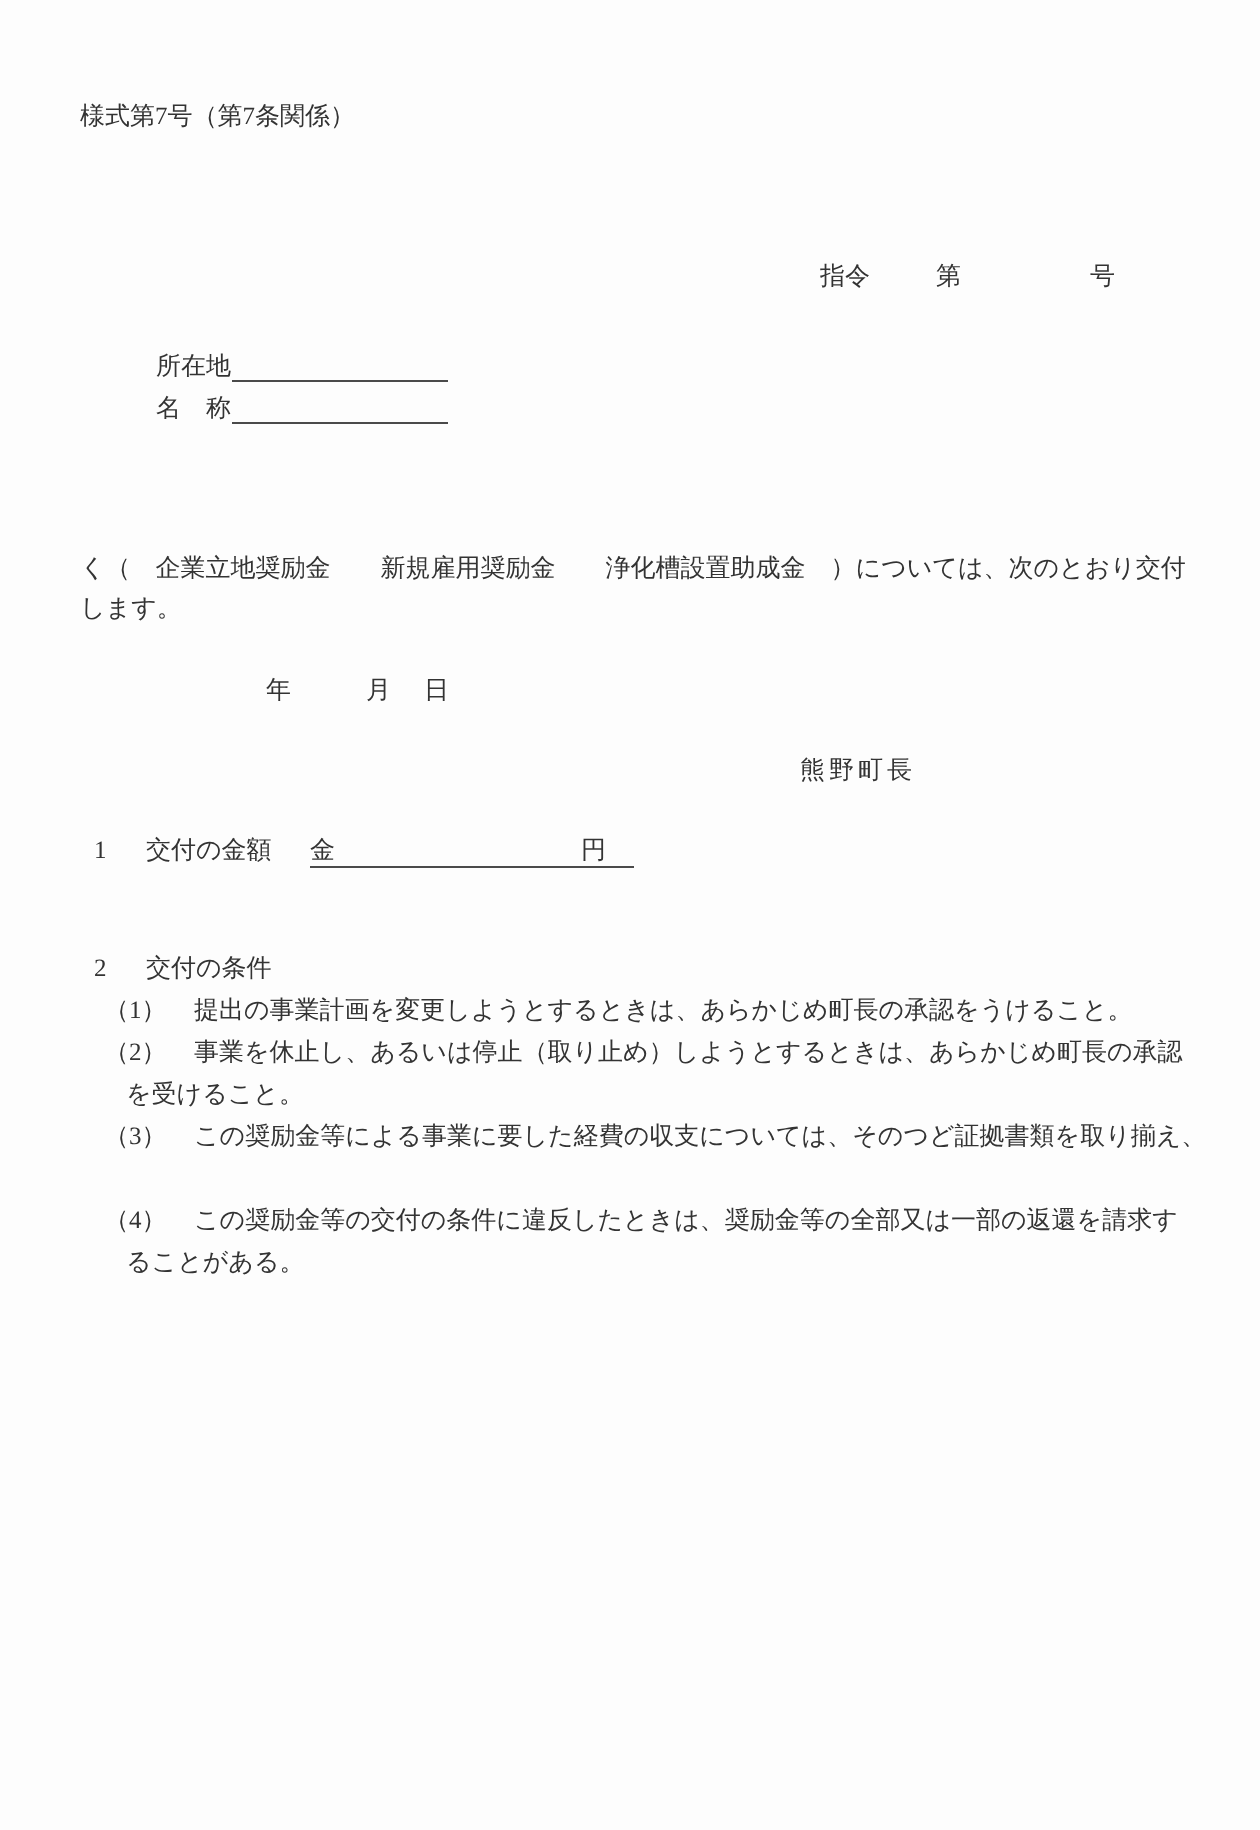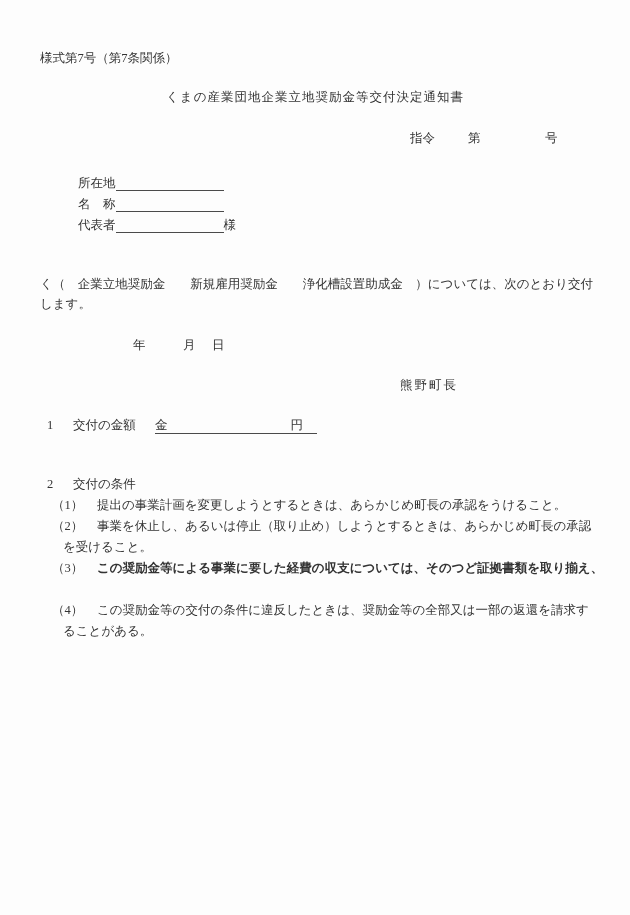--- a/index.html
+++ b/index.html
@@ -32,36 +32,32 @@
   }
   .issuer{letter-spacing:2px;}
 </style>
 </head>
 <body>
 
 <div class="page">
 
   <div class="line" style="left:40px;top:51px;">様式第7号（第7条関係）</div>
 
-  <div class="line title-line" style="top:90px;">くまの産業団地企業立地奨励金等交付決定通知書</div>
 
   <div class="line" style="left:0;top:131px;width:630px;">
     <span class="abs" style="left:410px;">指令</span>
     <span class="abs" style="left:468px;">第</span>
     <span class="abs" style="left:545px;">号</span>
   </div>
 
   <div class="line" style="left:78px;top:176px;">
     <span>所在地</span><span class="blank addr-blank"></span>
   </div>
   <div class="line" style="left:78px;top:197px;">
     <span>名　称</span><span class="blank addr-blank"></span>
-  </div>
-  <div class="line" style="left:78px;top:218px;">
-    <span>代表者</span><span class="blank addr-blank"></span><span>様</span>
   </div>
 
   <div class="line" style="left:40px;top:277px;">く（　企業立地奨励金　　新規雇用奨励金　　浄化槽設置助成金　）については、次のとおり交付</div>
   <div class="line" style="left:40px;top:298px;font-family:Liberation Mono, monospace;">します。</div>
 
   <div class="line" style="left:0;top:338px;width:630px;">
     <span class="abs" style="left:133px;">年</span>
     <span class="abs" style="left:183px;">月</span>
     <span class="abs" style="left:212px;">日</span>
   </div>
@@ -88,21 +84,21 @@
   </div>
 
   <div class="line" style="left:0;top:519px;width:630px;">
     <span class="abs" style="left:52px;">（2）</span>
     <span class="abs" style="left:97px;">事業を休止し、あるいは停止（取り止め）しようとするときは、あらかじめ町長の承認</span>
   </div>
   <div class="line" style="left:63px;top:540px;">を受けること。</div>
 
   <div class="line" style="left:0;top:561px;width:630px;">
     <span class="abs" style="left:52px;">（3）</span>
-    <span class="abs" style="left:97px;font-weight:bold;">この奨励金等による事業に要した経費の収支については、そのつど証拠書類を取り揃え、</span>
+    <span class="abs" style="left:97px;">この奨励金等による事業に要した経費の収支については、そのつど証拠書類を取り揃え、</span>
   </div>
 
   <div class="line" style="left:0;top:603px;width:630px;">
     <span class="abs" style="left:52px;">（4）</span>
     <span class="abs" style="left:97px;">この奨励金等の交付の条件に違反したときは、奨励金等の全部又は一部の返還を請求す</span>
   </div>
   <div class="line" style="left:63px;top:624px;">ることがある。</div>
 
 </div>
 

